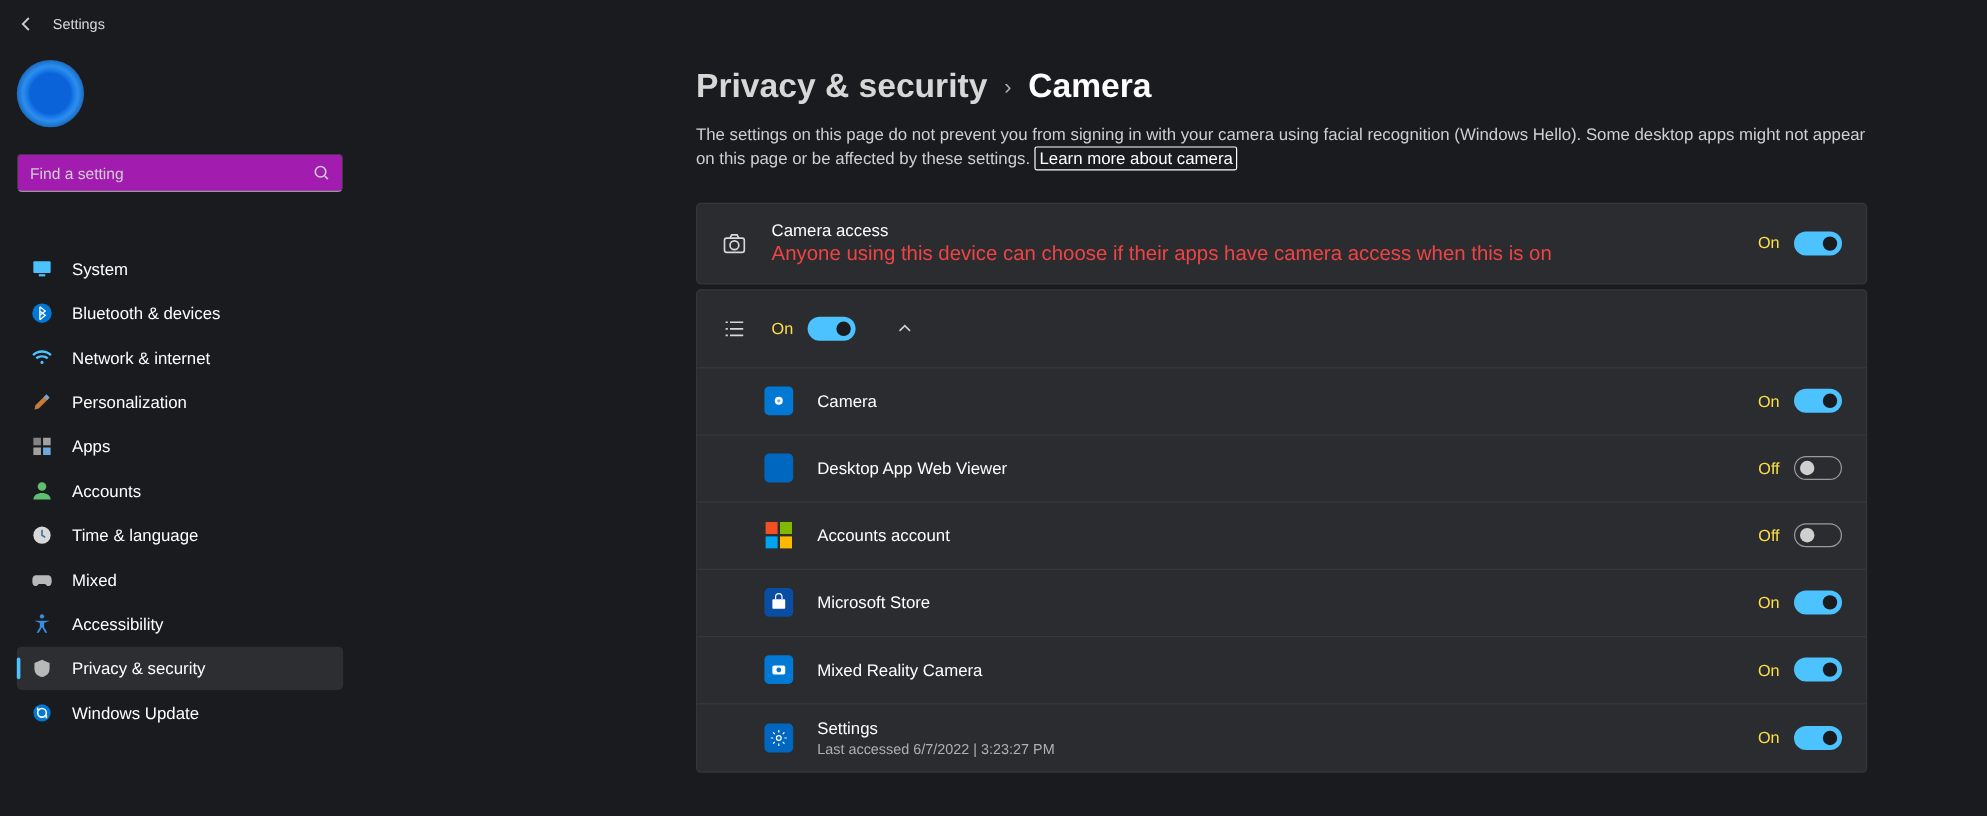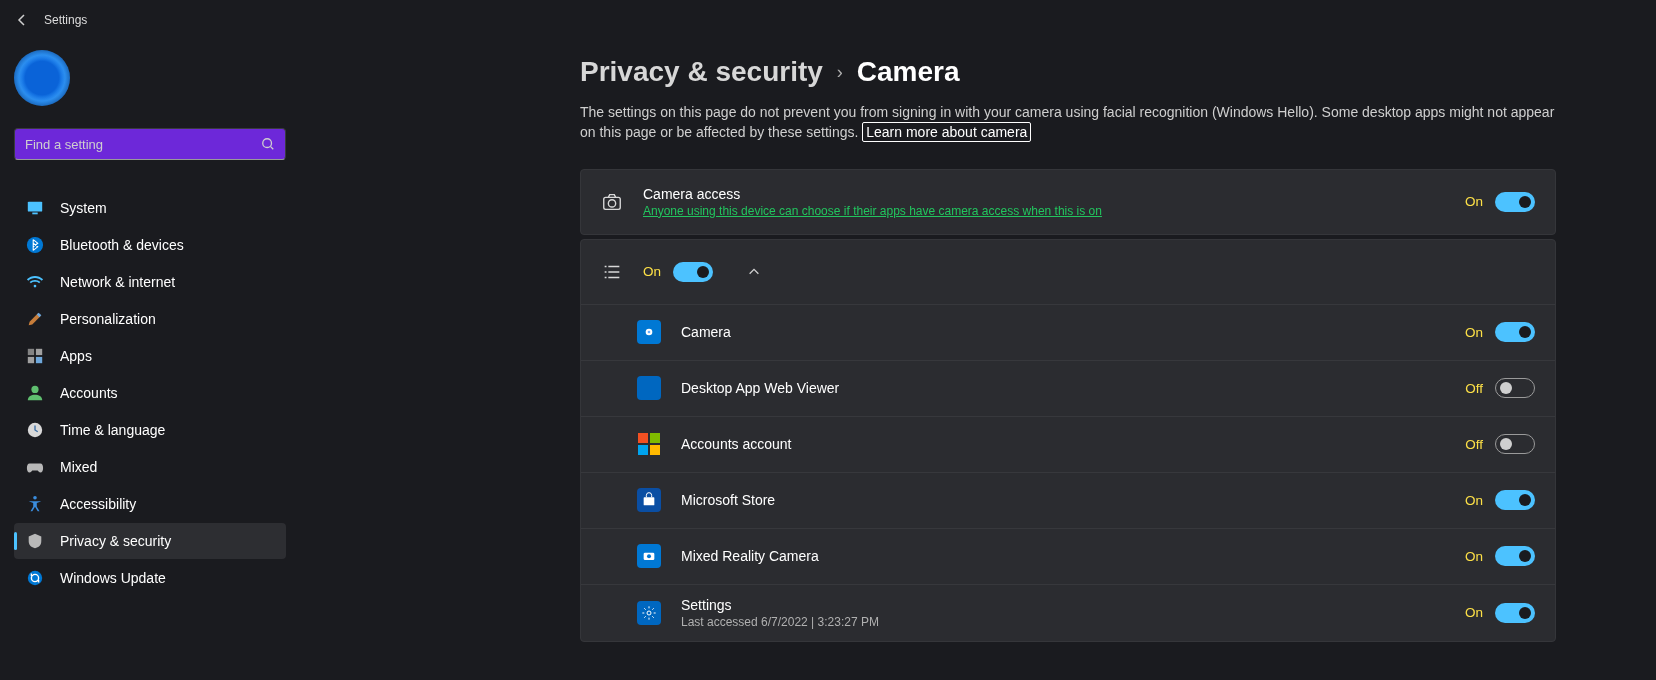--- a/index.html
+++ b/index.html
@@ -37,28 +37,28 @@
 .avatar {
   width: 56px; height: 56px;
   border-radius: 50%;
   background: radial-gradient(circle at 50% 50%, #0a63d8 0%, #0a63d8 42%, #2f98ff 58%, #0a63d8 100%);
   box-shadow: inset 0 0 10px rgba(0,0,0,0.4);
   margin-bottom: 16px;
 }
 .search-box {
   position: relative;
   height: 32px;
-  background: #6d28d9;
+  background: #a21caf;
   border: 1px solid #3a3b3f;
   border-radius: 4px;
   display: flex;
   align-items: center;
   padding: 0 46px 0 10px;
   border-bottom: 1px solid #9a9a9a;
-  margin-bottom: 24px;
+  margin-bottom: 40px;
 }
 .search-box input {
   background: transparent;
   border: none;
   outline: none;
   color: #fff;
   font-size: 13px;
   width: 100%;
 }
 .search-box input::placeholder { color: #cfcfcf; }
@@ -146,21 +146,21 @@
 .row + .row, .sub-row + .sub-row, .sub-row {
   border-top: 1px solid rgba(255,255,255,0.06);
 }
 .row-icon {
   width: 22px; height: 22px;
   color: #d8d8d8;
   display: flex; align-items: center; justify-content: center;
 }
 .row-body { flex: 1; display: flex; flex-direction: column; gap: 2px; }
 .row-title { font-size: 14px; color: #ffffff; }
-.row-sub { font-size: 12px; color: #22c55e; text-decoration: underline; }
+.row-sub { font-size: 17px; color: #ef4444; }
 .toggle-wrap { display: flex; align-items: center; gap: 12px; }
 .toggle-label { font-size: 13.5px; color: #fde047; }
 .toggle {
   width: 40px; height: 20px;
   border-radius: 10px;
   position: relative;
   cursor: pointer;
 }
 .toggle.on { background: #4cc2ff; }
 .toggle.off { background: transparent; border: 1px solid #9a9a9a; }

